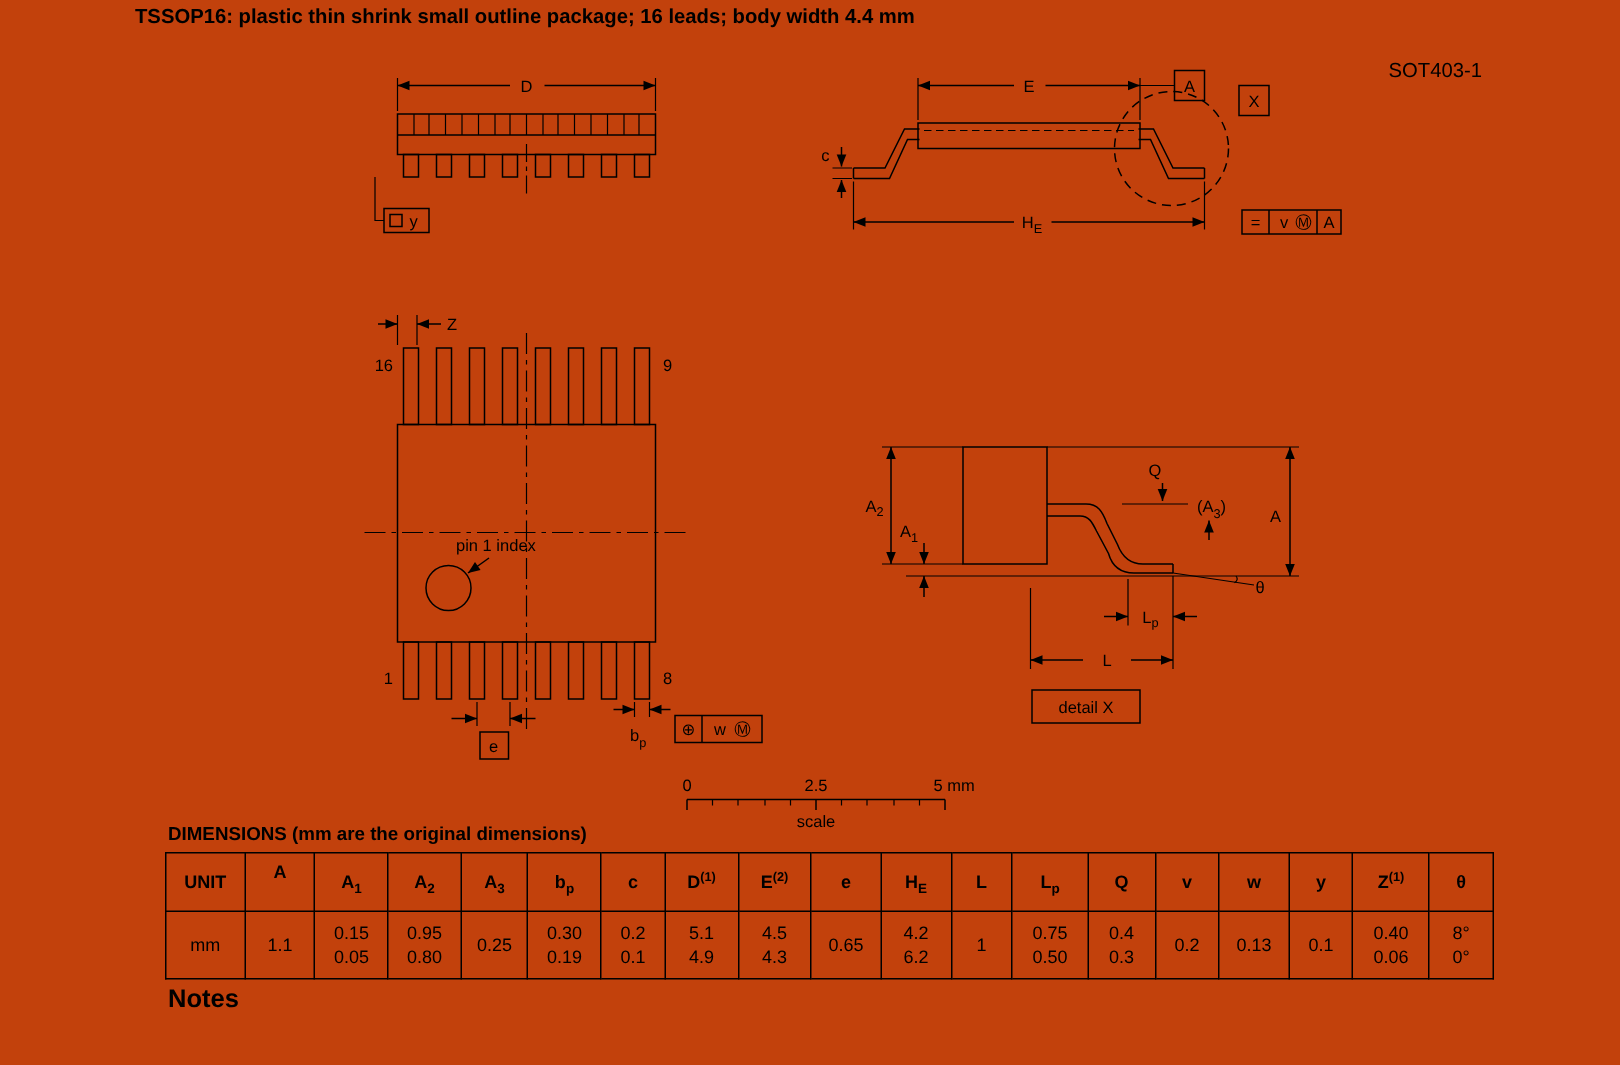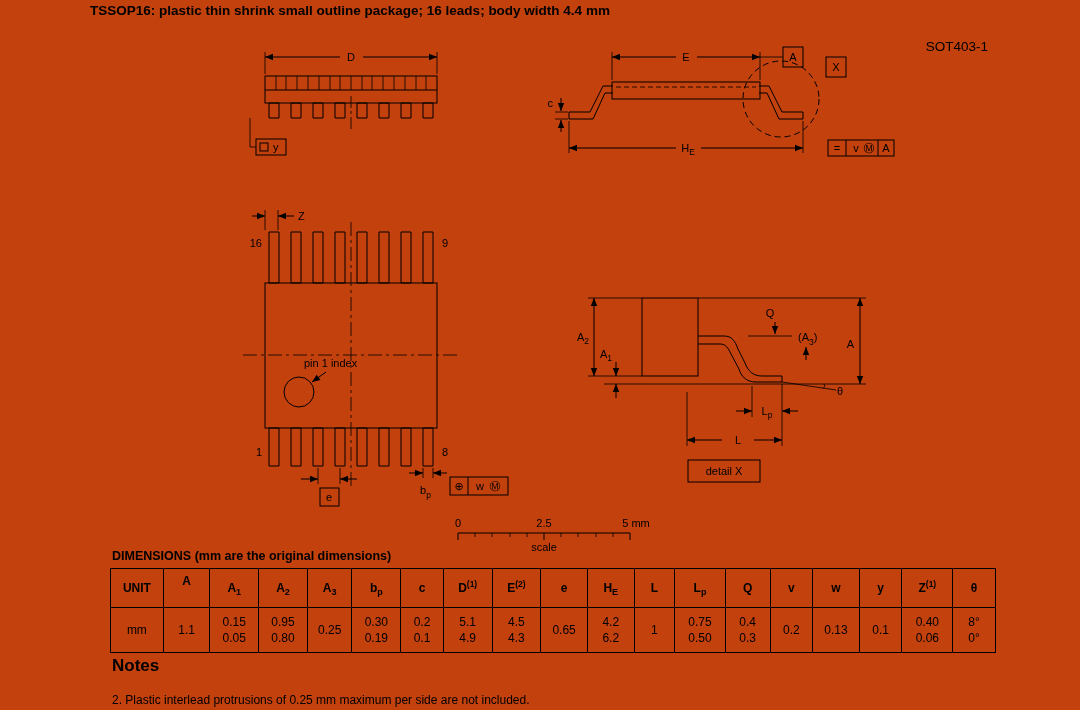--- a/index.html
+++ b/index.html
@@ -289,15 +289,14 @@
           </td>
       <td>
             <span class="v">8°</span>
             <span class="v">0°</span>
           </td>
     </tr>
     </tbody>
   </table>
 
   <div class="notes-h">Notes</div>
-  <div class="note2">2. Plastic interlead protrusions of 0.25 mm maximum per side are not included.</div>
 
 </div>
 
 </body></html>

